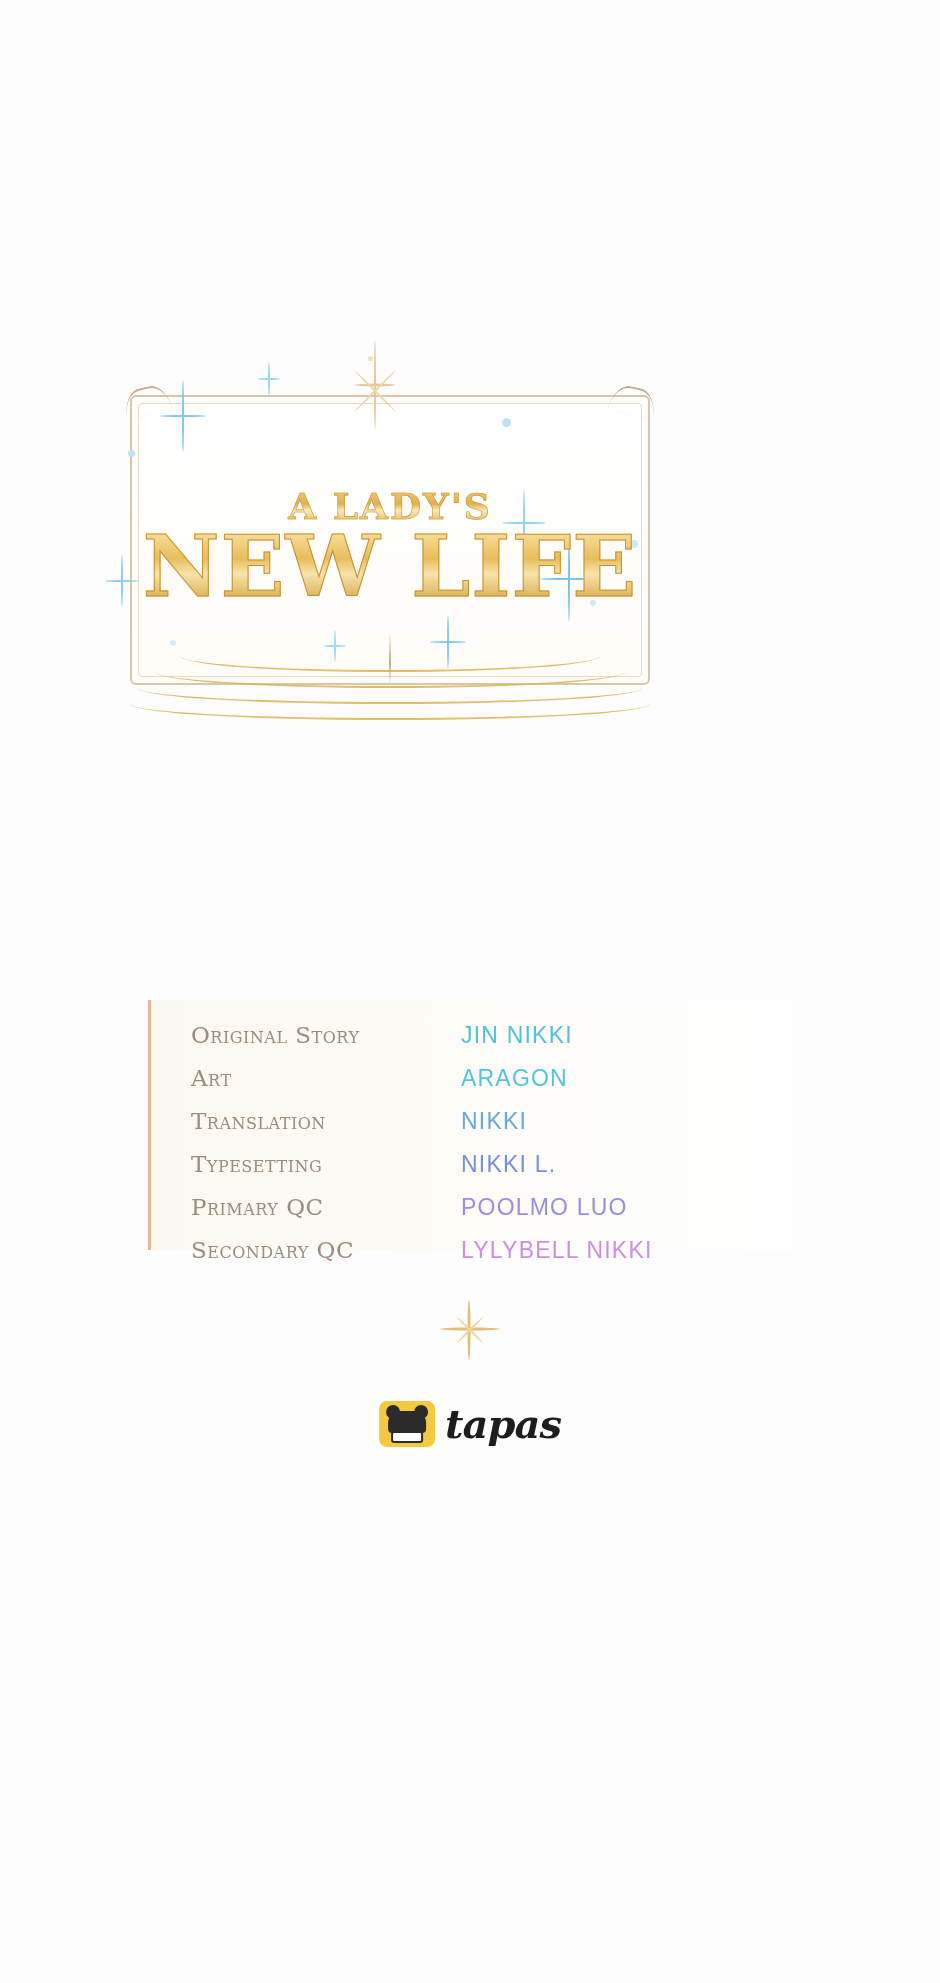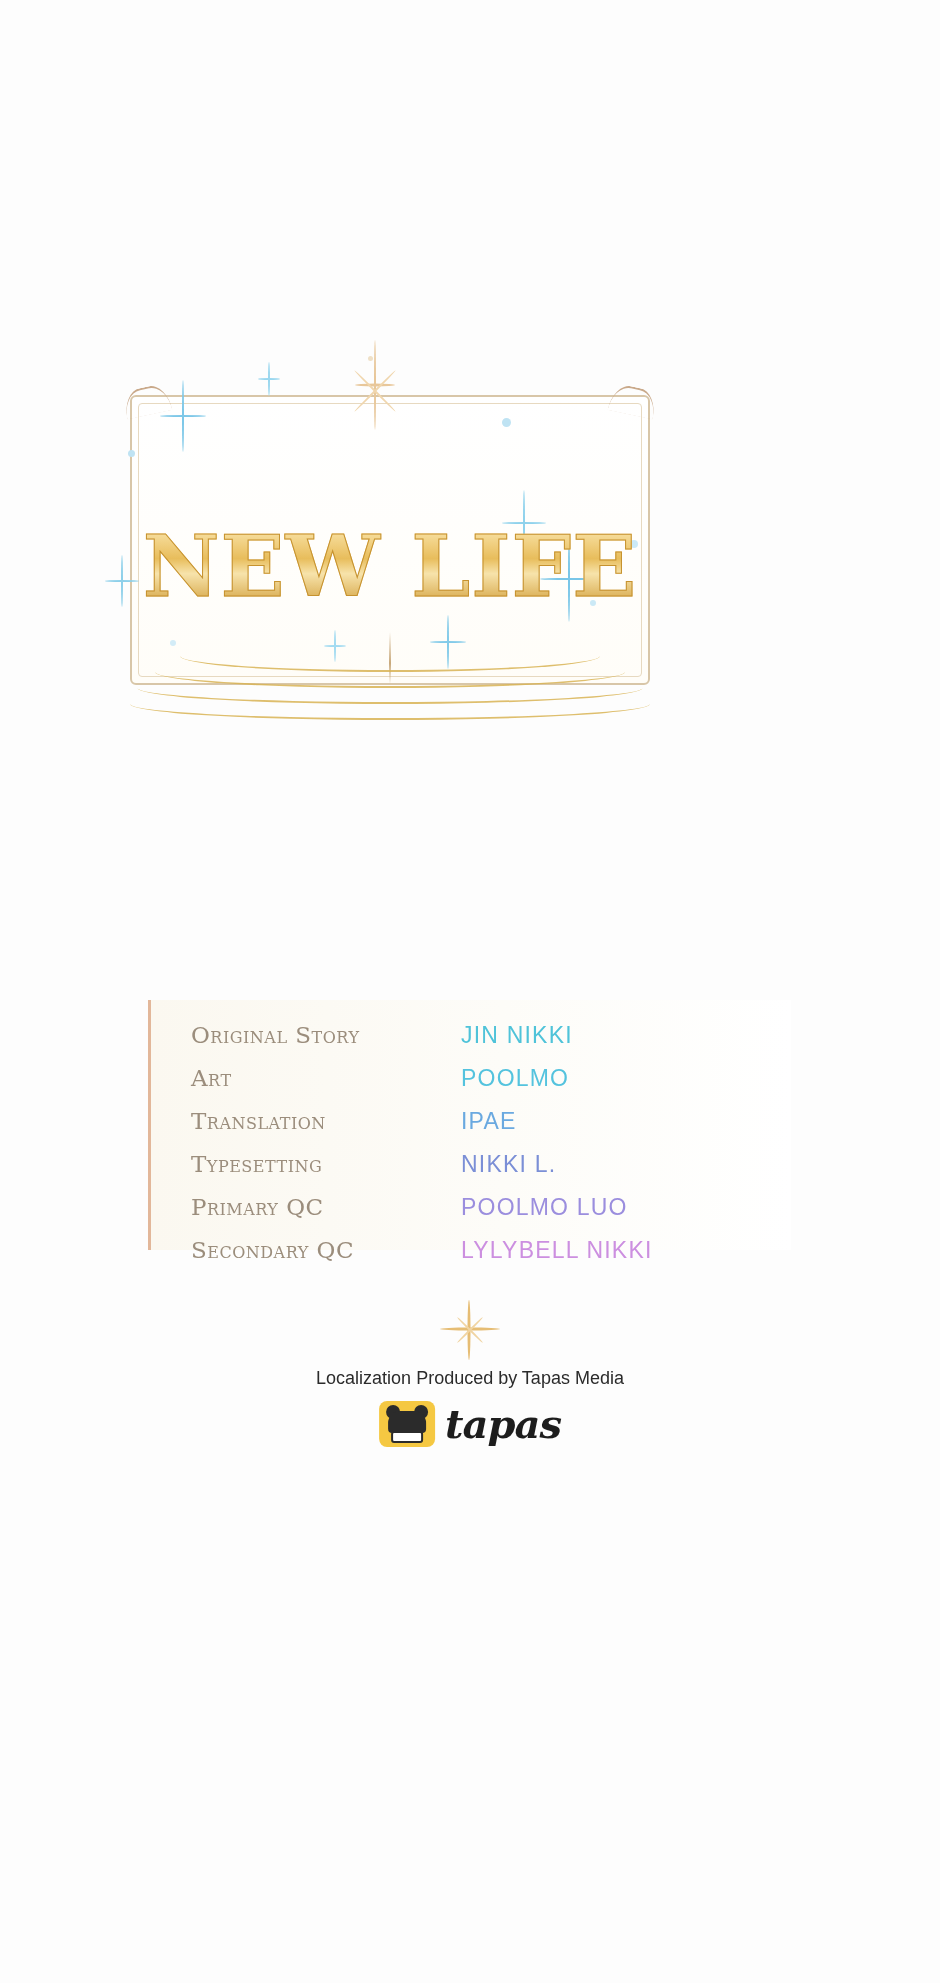--- a/index.html
+++ b/index.html
@@ -300,42 +300,43 @@
         <b class="h"></b>
     </div>
 
     <span class="dot" style="left:18px;  top:110px; width:7px;  height:7px;  background:#bfe3f3;"></span>
     <span class="dot" style="left:392px; top:78px;  width:9px;  height:9px;  background:#bfe3f3;"></span>
     <span class="dot" style="left:520px; top:200px; width:8px;  height:8px;  background:#cbe9f6;"></span>
     <span class="dot" style="left:480px; top:260px; width:6px;  height:6px;  background:#cbe9f6;"></span>
     <span class="dot" style="left:60px;  top:300px; width:6px;  height:6px;  background:#d3ecf7;"></span>
     <span class="dot" style="left:258px; top:16px;  width:5px;  height:5px;  background:#efe0c6;"></span>
 
+    <div class="title-line title-mid">A LADY'S</div>
     <div class="title-line title-big">NEW LIFE</div>
 
     <div class="spine"></div>
     <div class="page-lines">
       <span class="ln ln1"></span>
       <span class="ln ln2"></span>
       <span class="ln ln3"></span>
       <span class="ln ln4"></span>
     </div>
   </div>
 
   <div class="credits">
     <div class="credits-grid">
 
       <div class="role">Original Story</div>
       <div class="name" style="color:#4fc3d9">JIN NIKKI</div>
 
       <div class="role">Art</div>
-      <div class="name" style="color:#54c3de">POOLMO</div>
+      <div class="name" style="color:#54c3de">ARAGON</div>
 
       <div class="role">Translation</div>
-      <div class="name" style="color:#6aa9e0">IPAE</div>
+      <div class="name" style="color:#6aa9e0">NIKKI</div>
 
       <div class="role">Typesetting</div>
       <div class="name" style="color:#7b8fd6">NIKKI L.</div>
 
       <div class="role">Primary QC</div>
       <div class="name" style="color:#9b8ede">POOLMO LUO</div>
 
       <div class="role">Secondary QC</div>
       <div class="name" style="color:#cc8fe0">LYLYBELL NIKKI</div>
 
@@ -348,21 +349,20 @@
     </div>
     <div class="spark" style="left:0px; top:24px; width:60px; height:10px; color:#e6bd74;">
       <b class="h" style="height:3px;"></b>
     </div>
     <div class="spark" style="left:12px; top:12px; width:36px; height:36px; color:#f0d4a2; transform:rotate(45deg);">
       <b class="v"></b>
         <b class="h"></b>
     </div>
   </div>
 
-  <div class="footer-text">Localization Produced by Tapas Media</div>
 
   <div class="tapas-logo">
     <div class="tapas-mark">
       <span class="ear l"></span>
       <span class="ear r"></span>
       <span class="face"></span>
       <span class="body"></span>
     </div>
     <div class="tapas-word">tapas</div>
   </div>

